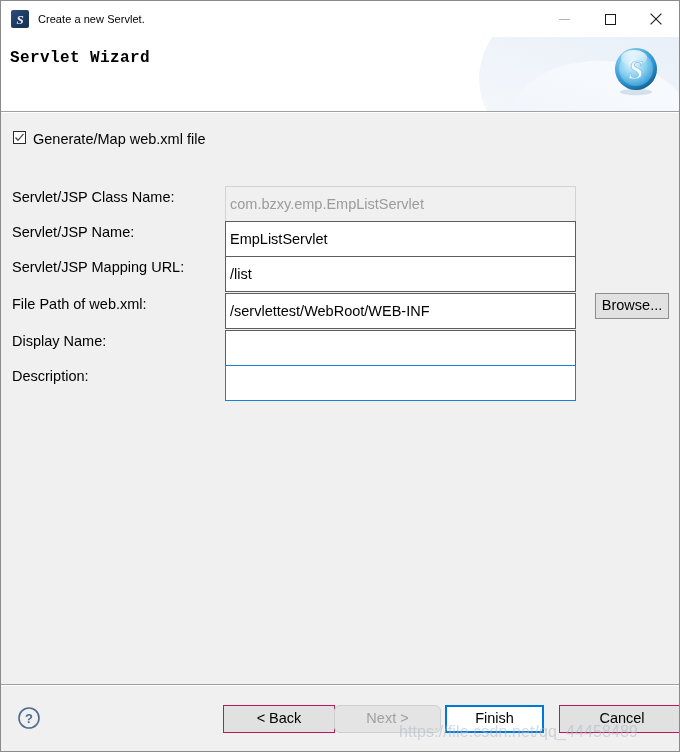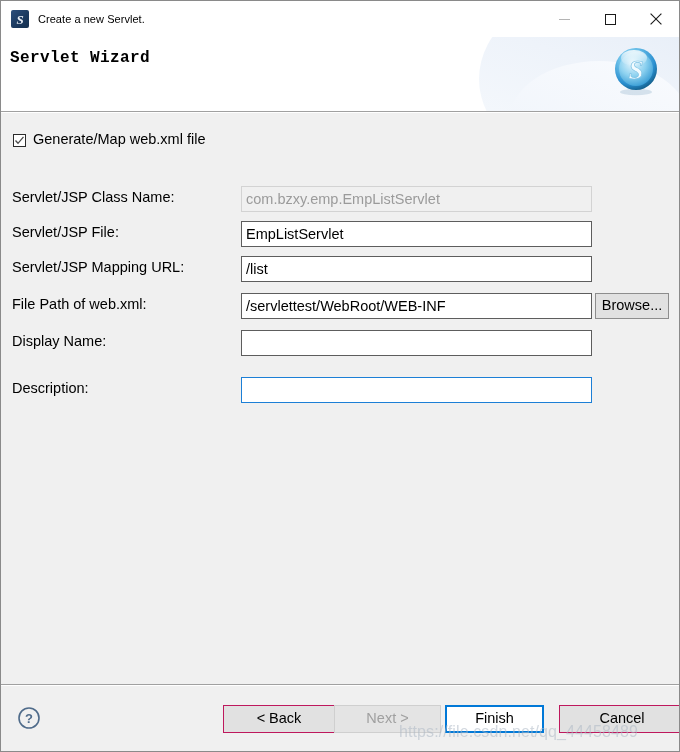--- a/index.html
+++ b/index.html
@@ -136,21 +136,21 @@
     background: #f0f0f0;
     border-bottom: 1px solid #a0a0a0;
     box-sizing: border-box;
   }
 
   #gen-check-row {
     position: absolute;
     left: 12px;
     top: 18px;
     display: flex;
-    align-items: flex-end;
+    align-items: flex-start;
   }
   .checkbox {
     width: 13px; height: 13px;
     box-sizing: border-box;
     border: 1px solid #2b2b2b;
     background: #ffffff;
     position: relative;
     flex: 0 0 auto;
   }
   .checkbox svg { position: absolute; left: 0px; top: 0px; }
@@ -169,24 +169,24 @@
   .row-label {
     position: absolute;
     left: 11px;
     top: 3px;
     font-size: 14.5px;
     color: #000000;
     white-space: nowrap;
   }
   .row-input {
     position: absolute;
-    left: 240px;
+    left: 224px;
     top: 0;
     width: 351px;
-    height: 26px;
+    height: 36px;
     box-sizing: border-box;
     background: #ffffff;
     border: 1px solid #5d5d5d;
     font-family: "Liberation Sans", sans-serif;
     font-size: 14.5px;
     color: #000000;
     padding: 0 2px 0 4px;
     outline: none;
     line-height: 24px;
   }
@@ -241,20 +241,21 @@
     font-size: 14.5px;
     color: #000000;
     text-align: center;
     line-height: 25px;
     cursor: default;
   }
   .wiz-btn.disabled {
     color: #a0a0a0;
     border-color: #cfcfcf;
     background: #e4e4e4;
+    border-radius: 6px;
   }
   .wiz-btn.default {
     background: #ffffff;
     border: 2px solid #0078d7;
     line-height: 23px;
   }
   #btn-back   { left: 222px; width: 112px; }
   #btn-next   { left: 333px; width: 107px; }
   #btn-finish { left: 444px; width: 99px; }
   #btn-cancel { left: 558px; width: 126px; }
@@ -344,41 +345,41 @@
       </span>
       <span id="gen-check-label">Generate/Map web.xml file</span>
     </div>
 
     <div class="form-row" style="top:73px; width:678px;">
       <span class="row-label">Servlet/JSP Class Name:</span>
       <input class="row-input disabled" type="text" readonly="" value="com.bzxy.emp.EmpListServlet" style="">
     </div>
 
     <div class="form-row" style="top:108px; width:678px;">
-      <span class="row-label">Servlet/JSP File:</span>
+      <span class="row-label">Servlet/JSP Name:</span>
       <input class="row-input" type="text" value="EmpListServlet" style="">
     </div>
 
     <div class="form-row" style="top:143px; width:678px;">
       <span class="row-label">Servlet/JSP Mapping URL:</span>
       <input class="row-input" type="text" value="/list" style="">
     </div>
 
     <div class="form-row" style="top:180px; width:678px;">
       <span class="row-label">File Path of web.xml:</span>
       <input class="row-input" type="text" value="/servlettest/WebRoot/WEB-INF" style="">
       <div id="browse-btn">Browse...</div>
     </div>
 
     <div class="form-row" style="top:217px; width:678px;">
       <span class="row-label">Display Name:</span>
       <input class="row-input" type="text" value="" style="">
     </div>
 
-    <div class="form-row" style="top:252px; width:678px;margin-top:12px;">
+    <div class="form-row" style="top:252px; width:678px;">
       <span class="row-label">Description:</span>
       <input class="row-input focused" type="text" value="" style="">
     </div>
 
   </div>
 
   <div id="footer"></div>
 
   <div id="help-icon">
     <svg width="24" height="24" viewBox="0 0 24 24" aria-hidden="true">

